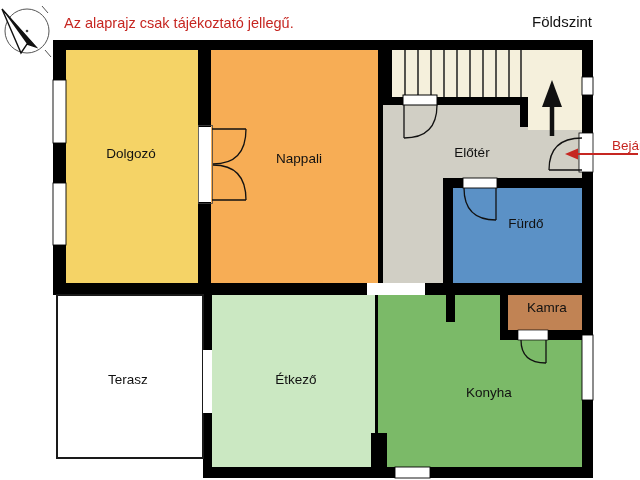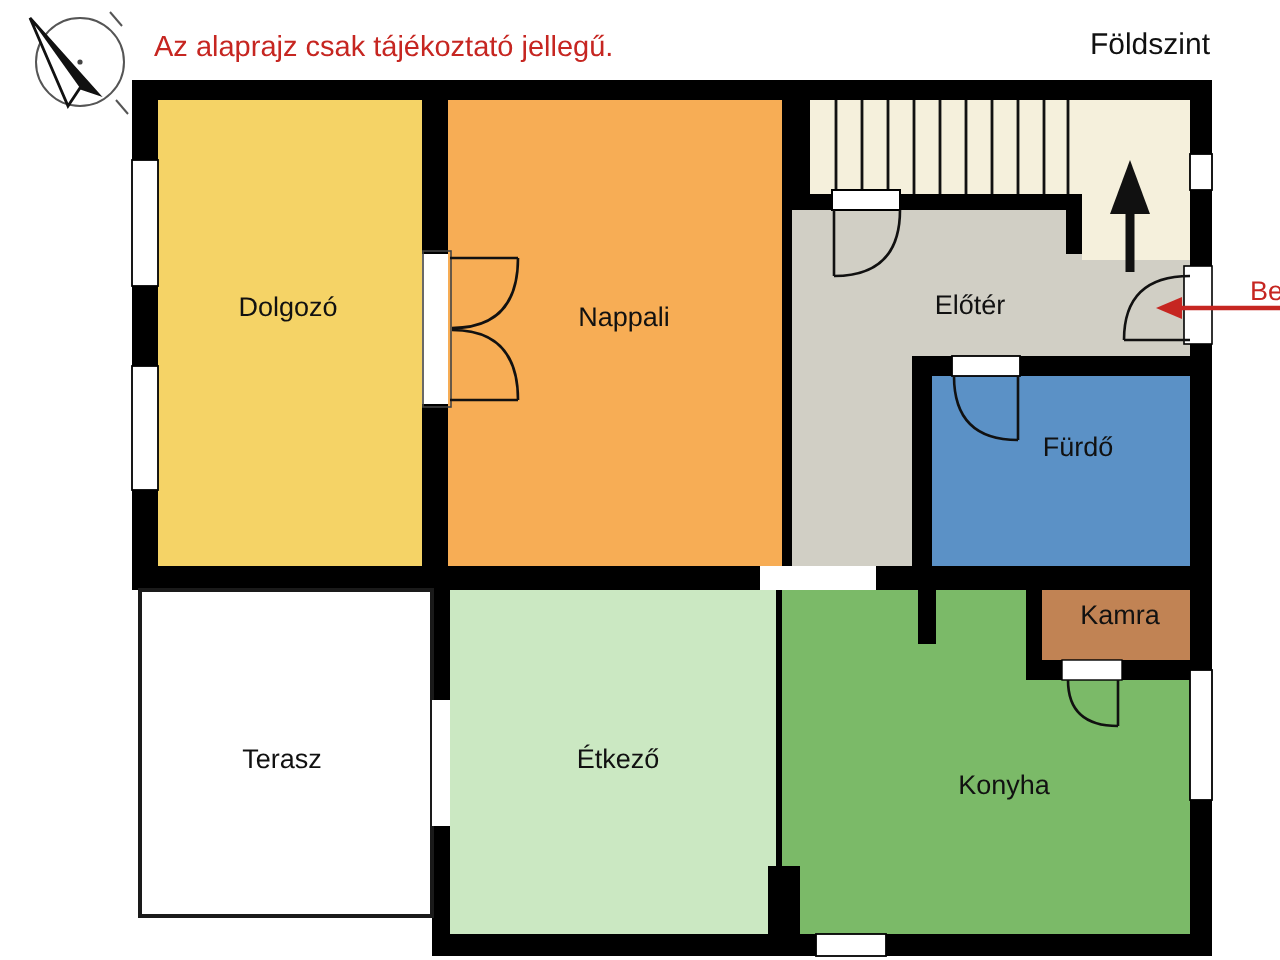--- a/index.html
+++ b/index.html
@@ -1,17 +1,17 @@
 <!DOCTYPE html>
 <html><head>
 <meta charset="utf-8">
 <style>
   html,body{margin:0;padding:0;background:#ffffff;}
   body{width:640px;height:480px;overflow:hidden;font-family:"Liberation Sans",sans-serif;}
-  .plan-wrap{position:relative;width:576px;height:480px;padding-left:13px;}
+  .plan-wrap{position:relative;width:576px;height:480px;}
   svg{display:block;}
   text{font-family:"Liberation Sans",sans-serif;}
   .room-label{font-size:13.5px;fill:#111;}
   .title-label{font-size:15px;fill:#111;}
 </style>
 </head>
 <body>
 
 <div class="plan-wrap">
 <svg width="640" height="480" viewBox="0 0 640 480">

